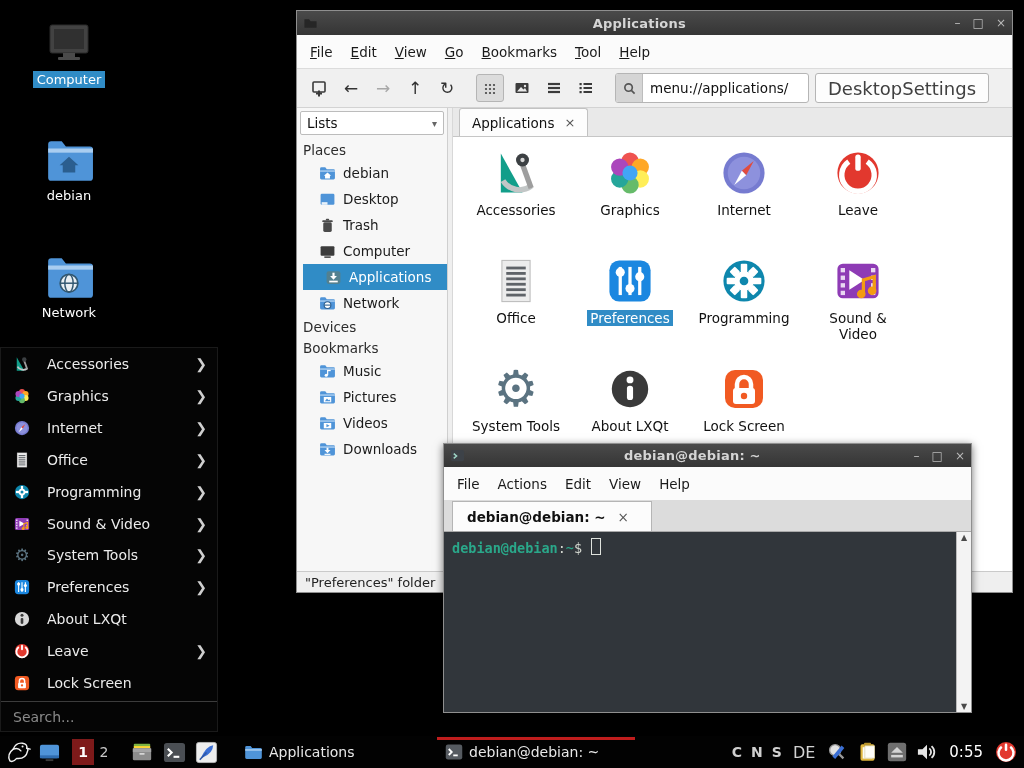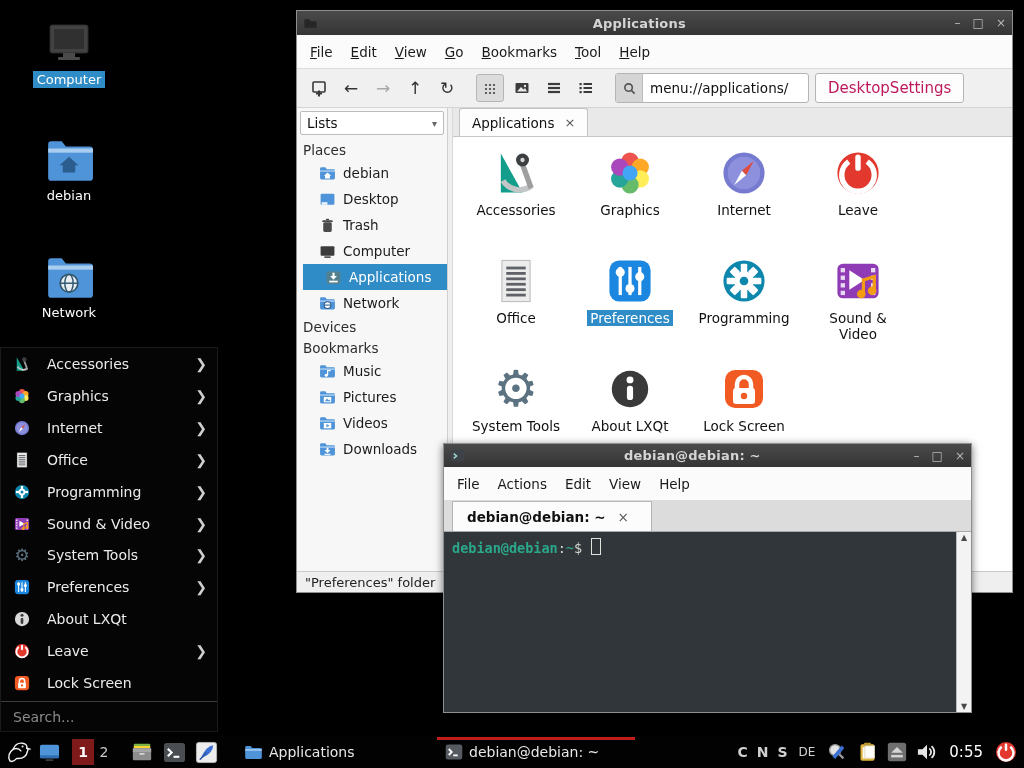--- a/index.html
+++ b/index.html
@@ -41,21 +41,21 @@
   #fm-toolbar{height:38px;background:#f0f0f0;border-bottom:1px solid #d3d3d3;display:flex;align-items:center;padding:0 8px;gap:4px;}
   .tbtn{width:28px;height:28px;display:flex;align-items:center;justify-content:center;font-size:17px;color:#333;border-radius:3px;}
   .tbtn.disabled{color:#a8a8a8;}
   .tbtn.pressed{background:#dcdcdc;border:1px solid #b5b5b5;box-sizing:border-box;}
   .tsep{width:7px;}
   #addressbar{display:flex;align-items:center;height:28px;border:1px solid #b5b5b5;border-radius:3px;
               background:#fff;overflow:hidden;width:192px;}
   #addressbar .aicon{width:26px;height:100%;background:#d5d5d5;display:flex;align-items:center;justify-content:center;border-right:1px solid #bdbdbd;}
   #addressbar .atext{padding:0 7px;font-size:13.5px;color:#111;white-space:nowrap;}
   #desktopsettings-btn{height:28px;border:1px solid #b5b5b5;border-radius:3px;background:#fdfdfd;
-              display:flex;align-items:center;padding:0 12px;font-size:15px;color:#be185d;margin-left:2px;}
+              display:flex;align-items:center;padding:0 12px;font-size:18px;color:#404040;margin-left:2px;}
   #fm-body{flex:1;display:flex;min-height:0;}
   #fm-sidebar{width:150px;background:#f7f7f7;border-right:1px solid #cfcfcf;display:flex;flex-direction:column;}
   #lists-combo{margin:3px 3px 4px 3px;height:22px;background:#fff;border:1px solid #bcbcbc;border-radius:2px;
                display:flex;align-items:center;padding:0 6px;font-size:13.5px;color:#111;}
   #lists-combo .arrow{margin-left:auto;color:#666;font-size:10px;}
   .shead{font-size:13.5px;color:#2c2c2c;padding:3px 4px 2px 6px;}
   .srow{height:26px;display:flex;align-items:center;padding-left:22px;font-size:13.5px;color:#1c1c1c;gap:7px;}
   .srow .si{width:17px;height:17px;flex:0 0 17px;}
   .srow.sel{background:#308cc6;color:#fff;margin:0 0 0 6px;}
   #fm-splitter{width:4px;background:#efefef;border-right:1px solid #d8d8d8;}
@@ -92,21 +92,21 @@
            display:flex;align-items:center;}
   .tb-ic{display:flex;align-items:center;justify-content:center;}
   #pager{display:flex;align-items:center;margin-left:8px;}
   #pager .p1{width:22px;height:26px;background:#7e1a1a;color:#fff;font-weight:bold;font-size:14px;
              display:flex;align-items:center;justify-content:center;}
   #pager .p2{width:20px;height:26px;color:#c9c9c9;font-size:14px;display:flex;align-items:center;justify-content:center;}
   .task{height:32px;display:flex;align-items:center;gap:6px;color:#e8e8e8;font-size:14px;position:relative;padding:0 8px;}
   .task.active::before{content:"";position:absolute;left:0;top:1px;width:100%;height:3px;background:#c01d1d;}
   #tray{margin-left:auto;display:flex;align-items:center;gap:9px;padding-right:6px;}
   .kbdind{color:#cfcfcf;font-weight:bold;font-size:14px;}
-  #layout-de{color:#d3d3d3;font-size:12px;margin:0 2px;}
+  #layout-de{color:#d3d3d3;font-size:16px;margin:0 2px;}
   #clock{color:#fff;font-size:15px;margin:0 2px;}
 
   .gearwrap{display:flex;align-items:center;justify-content:center;width:100%;height:100%;}
 </style>
 </head>
 <body>
 
 <div id="stage">
 
   <div class="dicon" style="left:9px;top:20px;">

